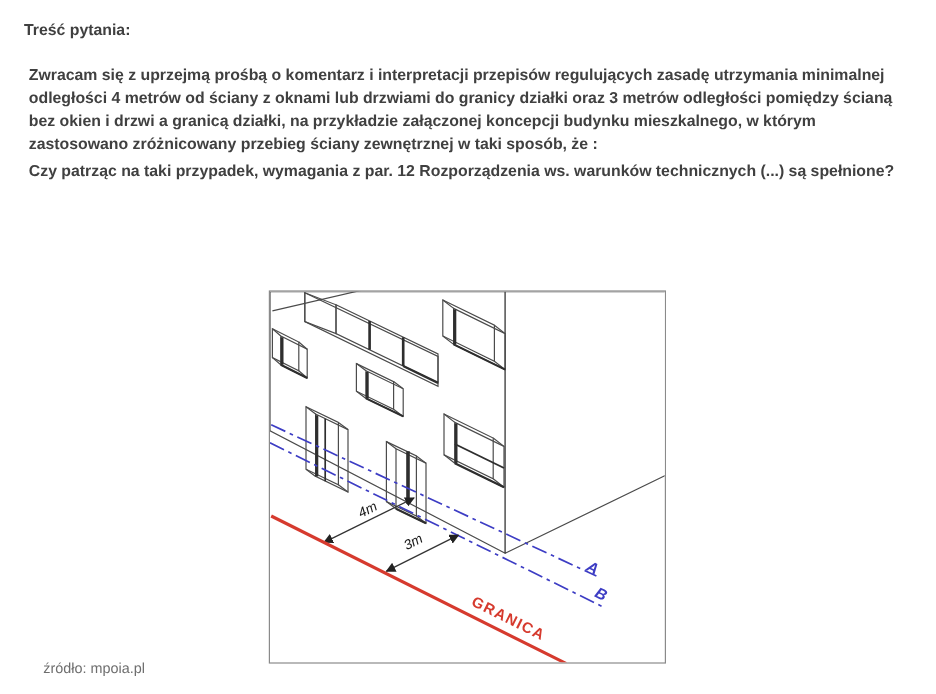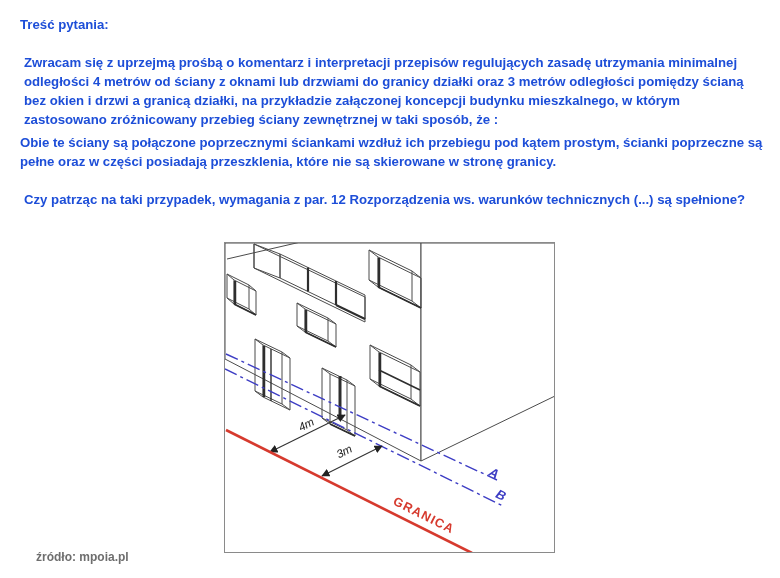--- a/index.html
+++ b/index.html
@@ -2,51 +2,50 @@
 <html><head>
 <meta charset="utf-8">
 <style>
   html,body{margin:0;padding:0;background:#fff;}
   .screen{
     position:relative;width:780px;height:578px;background:#ffffff;
     font-family:"Liberation Sans","DejaVu Sans",sans-serif;overflow:hidden;
   }
   .text-block{
     position:absolute;left:20px;top:15px;width:745px;
-    font-size:13.2px;font-weight:700;color:#1d4ed8;line-height:19px;
+    font-size:13.2px;font-weight:700;color:#404040;line-height:19px;
   }
   .para{margin:0 0 19px 0;}
   .no-gap{margin:4px;}
   .axes-line{white-space:pre-wrap;}
   .figure-box{
     position:absolute;left:224px;top:242px;width:331px;height:311px;
     border:1px solid #8a8a8a;background:#fff;box-sizing:border-box;overflow:hidden;
   }
   .figure-box svg{display:block;}
   .source-note{
     position:absolute;left:36px;top:550px;
-    font-size:12px;font-weight:700;color:#6e6e6e;
+    font-size:12px;font-weight:400;color:#6e6e6e;
   }
   .bld{stroke:#4b4b4b;stroke-width:1;fill:#ffffff;stroke-linejoin:round;}
   .bldln{stroke:#4b4b4b;stroke-width:1;fill:none;}
   .dark{stroke:#2e2e2e;fill:none;}
   .dim{stroke:#333;stroke-width:1.1;fill:none;}
   .dimtxt{font-family:"Liberation Sans",sans-serif;font-size:11.5px;font-style:italic;fill:#1a1a1a;}
   .axistxt{font-family:"Liberation Sans",sans-serif;font-size:13px;font-style:italic;font-weight:700;}
   .grtxt{font-family:"Liberation Sans",sans-serif;font-size:12.5px;font-weight:700;letter-spacing:1.2px;}
 </style>
 </head>
 <body>
 
 <div class="screen">
 
   <div class="text-block">
     <div class="para">Treść pytania:</div>
     <div class="no-gap">Zwracam się z uprzejmą prośbą o komentarz i interpretacji przepisów regulujących zasadę utrzymania minimalnej odległości 4 metrów od ściany z oknami lub drzwiami do granicy działki oraz 3 metrów odległości pomiędzy ścianą bez okien i drzwi a granicą działki, na przykładzie załączonej koncepcji budynku mieszkalnego, w którym zastosowano zróżnicowany przebieg ściany zewnętrznej w taki sposób, że :</div>
-    <div class="para">Obie te ściany są połączone poprzecznymi ściankami wzdłuż ich przebiegu pod kątem prostym, ścianki poprzeczne są pełne oraz w części posiadają przeszklenia, które nie są skierowane w stronę granicy.</div>
     <div class="no-gap">Czy patrząc na taki przypadek, wymagania z par. 12 Rozporządzenia ws. warunków technicznych (...) są spełnione?</div>
   </div>
 
   <div class="figure-box">
     <svg width="329" height="309" viewBox="0 0 329 309">
       <defs>
         <marker id="arr" viewBox="0 0 10 10" refX="9" refY="5" markerWidth="7.5" markerHeight="7.5" orient="auto-start-reverse">
           <path d="M0,0 L10,5 L0,10 Z" fill="#222"></path>
         </marker>
       </defs>

